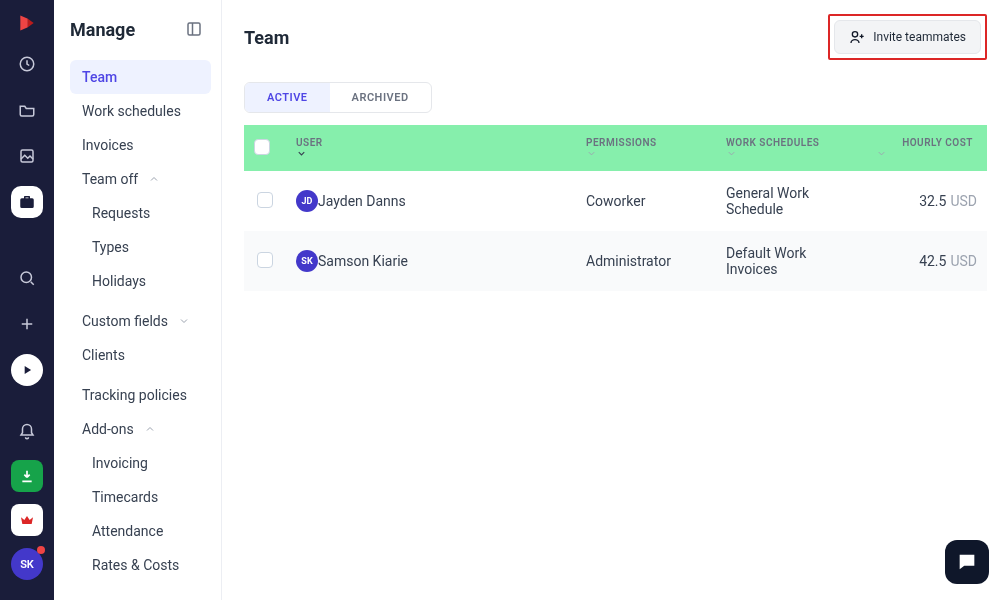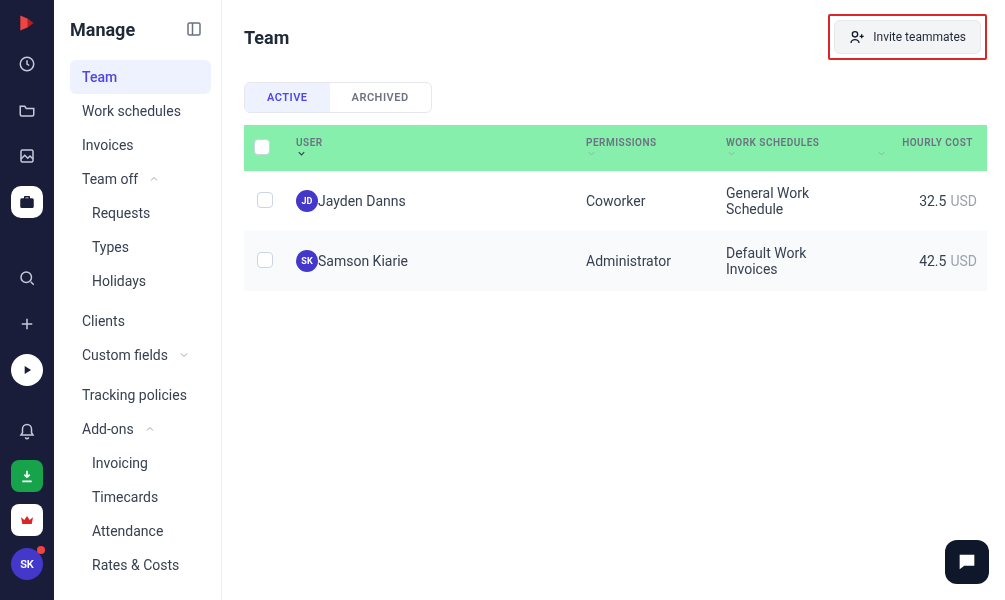--- a/index.html
+++ b/index.html
@@ -254,30 +254,30 @@
       <span>Requests</span>
     </div>
   <div class="nav-item nav-sub">
       <span>Types</span>
     </div>
   <div class="nav-item nav-sub">
       <span>Holidays</span>
     </div>
   <div class="nav-section-gap"></div>
   <div class="nav-item">
-      <span>Clients</span>
-    </div>
-  <div class="nav-item">
     <span>Custom fields</span>
     <span class="chev">
       <svg width="12" height="12" viewBox="0 0 24 24" fill="none" stroke="#9ca3af" stroke-width="2">
           <path d="M6 9l6 6 6-6"></path>
         </svg>
     </span>
   </div>
+  <div class="nav-item">
+      <span>Clients</span>
+    </div>
   <div class="nav-section-gap"></div>
   <div class="nav-item">
       <span>Tracking policies</span>
     </div>
   <div class="nav-item">
     <span>Add-ons</span>
     <span class="chev">
       <svg width="12" height="12" viewBox="0 0 24 24" fill="none" stroke="#9ca3af" stroke-width="2">
           <path d="M6 15l6-6 6 6"></path>
         </svg>

